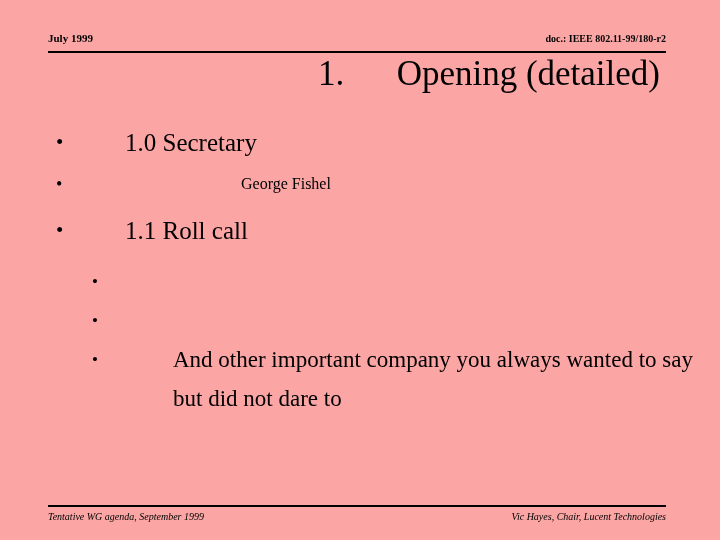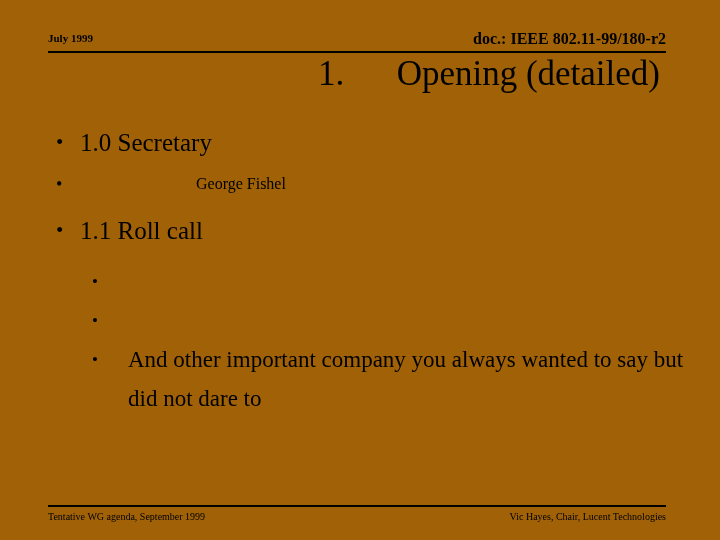--- a/index.html
+++ b/index.html
@@ -8,21 +8,21 @@
     background: #ffffff;
   }
   body {
     font-family: "Liberation Serif", "DejaVu Serif", serif;
     color: #000000;
   }
   .slide {
     position: relative;
     width: 720px;
     height: 540px;
-    background: #a16207;
+    background: #fca5a5;
     overflow: hidden;
   }
 
   
   .header {
     position: absolute;
     left: 48px;
     top: 31px;
     width: 618px;
     height: 20px;
@@ -34,21 +34,21 @@
     top: 0;
     font-size: 11px;
     font-weight: bold;
     line-height: 15px;
     white-space: nowrap;
   }
   .header-right {
     position: absolute;
     right: 0;
     top: 0;
-    font-size: 16px;
+    font-size: 10px;
     font-weight: bold;
     line-height: 15px;
     white-space: nowrap;
     text-align: center;
   }
 
   
   .title-block {
     position: absolute;
     left: 60px;
@@ -73,20 +73,21 @@
   .bullet-row {
     display: flex;
     align-items: flex-start;
   }
   .bullet-mark {
     flex: 0 0 auto;
     text-align: left;
   }
   .bullet-text {
     flex: 1 1 auto;
+    margin-left: 45px;
   }
 
   
   .lvl1 {
     margin-top: 0;
     margin-bottom: 0;
     height: 43px;
   }
   .lvl1 .bullet-mark {
     width: 24px;
@@ -138,20 +139,21 @@
   }
 
   
   .footer {
     position: absolute;
     left: 48px;
     top: 505px;
     width: 618px;
     height: 18px;
     border-top: 2px solid #000000;
+    font-style: italic;
   }
   .footer-left {
     position: absolute;
     left: 0;
     top: 3px;
     font-size: 10px;
     line-height: 13px;
     white-space: nowrap;
   }
   .footer-right {

